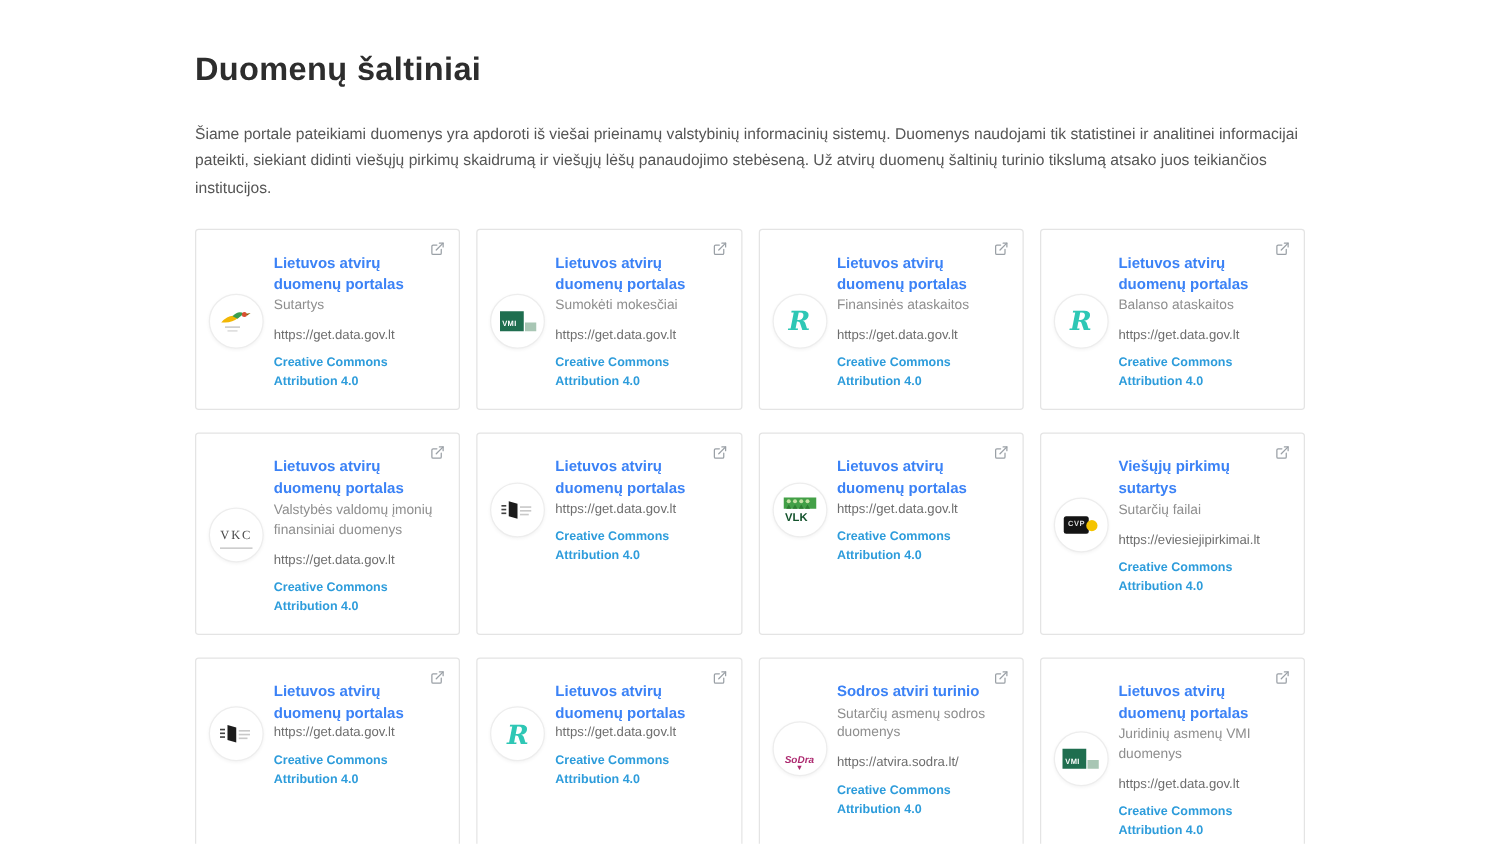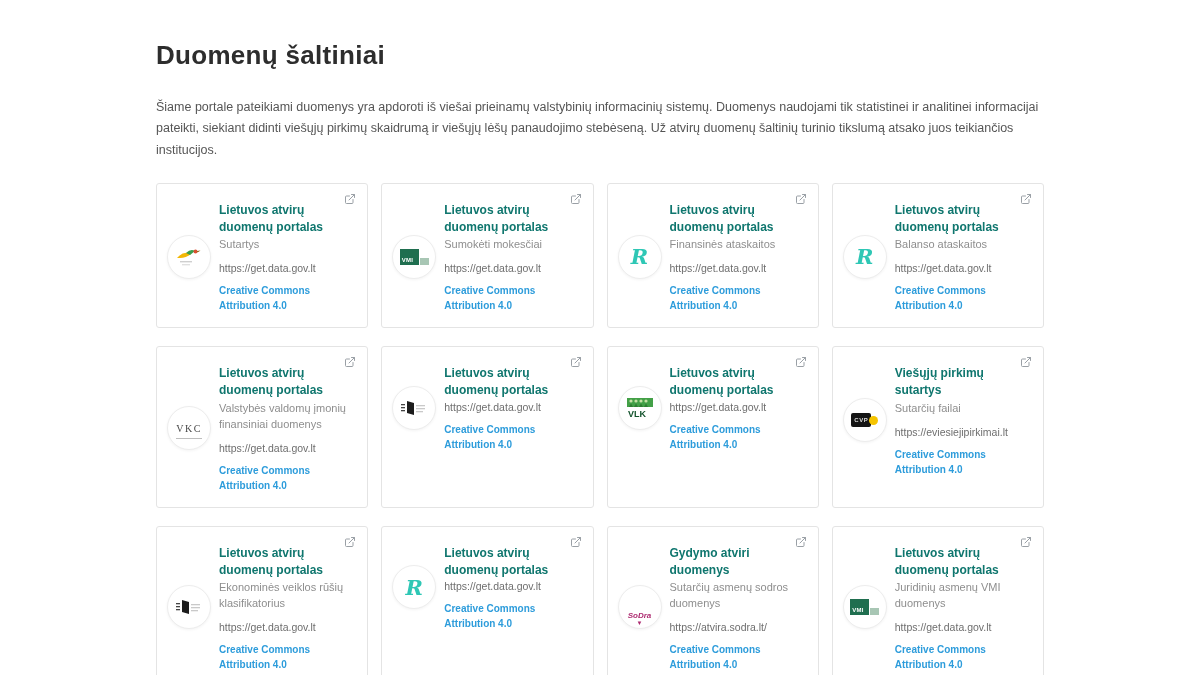--- a/index.html
+++ b/index.html
@@ -24,21 +24,21 @@
     padding:16px 12px 14px 10px;box-sizing:border-box;
   }
   .ext{position:absolute;top:9px;right:11px;line-height:0;cursor:pointer;}
   .card-row{display:flex;align-items:center;gap:8px;}
   .logo-circle{
     width:42px;height:42px;flex:0 0 42px;border-radius:50%;
     border:1px solid #ededed;background:#fff;box-shadow:0 1px 3px rgba(0,0,0,.05);
     display:flex;align-items:center;justify-content:center;overflow:hidden;
   }
   .info{flex:1;min-width:0;padding-top:2px;}
-  .c-title{font-size:12px;font-weight:700;color:#0f766e;line-height:1.4;margin-bottom:2px;}
+  .c-title{font-size:12px;font-weight:700;color:#3b82f6;line-height:1.4;margin-bottom:2px;}
   .c-sub{font-size:11px;color:#8e8e8e;line-height:1.45;margin-bottom:9px;}
   .c-url{font-size:10.5px;color:#6e6e6e;margin-bottom:9px;white-space:nowrap;}
   .c-license{
     display:inline-block;font-size:10px;font-weight:700;color:#2d9cdb;
     line-height:1.5;cursor:pointer;
   }
   
   .vmi-wrap{display:flex;align-items:flex-end;}
   .vmi-box{background:#1f6e4f;color:#fff;font-size:6px;font-weight:bold;width:19px;height:16px;
     display:flex;align-items:flex-end;padding:2px;box-sizing:border-box;letter-spacing:.3px;}
@@ -210,21 +210,21 @@
             <svg width="26" height="16" viewBox="0 0 26 16">
               <rect x="0" y="4" width="4" height="1.3" fill="#444"></rect>
               <rect x="0" y="7" width="4" height="1.3" fill="#444"></rect>
               <rect x="0" y="10" width="4" height="1.3" fill="#444"></rect>
               <path d="M6 1 L13 3 L13 15 L6 13 Z" fill="#1c1c1c"></path>
               <rect x="15" y="5" width="9" height="1.3" fill="#c9c9c9"></rect>
               <rect x="15" y="8" width="9" height="1.3" fill="#c9c9c9"></rect>
               <rect x="15" y="11" width="7" height="1.3" fill="#c9c9c9"></rect>
             </svg>
           </div>
-          <div class="info"><div class="c-title">Lietuvos atvirų duomenų portalas</div><div class="c-sub">Ekonominės veiklos rūšių klasifikatorius</div><div class="c-url">https://get.data.gov.lt</div><a class="c-license">Creative Commons Attribution 4.0</a></div>
+          <div class="info"><div class="c-title">Lietuvos atvirų duomenų portalas</div><div class="c-url">https://get.data.gov.lt</div><a class="c-license">Creative Commons Attribution 4.0</a></div>
         </div>
       </div>
       <div class="card">
         <span class="ext"><svg width="12" height="12" viewBox="0 0 24 24" fill="none" stroke="#9aa0a6" stroke-width="2" stroke-linecap="round" stroke-linejoin="round">
             <path d="M18 13v6a2 2 0 0 1-2 2H5a2 2 0 0 1-2-2V8a2 2 0 0 1 2-2h6"></path>
             <polyline points="15 3 21 3 21 9"></polyline>
             <line x1="10" y1="14" x2="21" y2="3"></line>
           </svg></span>
         <div class="card-row">
           <div class="logo-circle">
@@ -239,21 +239,21 @@
             <polyline points="15 3 21 3 21 9"></polyline>
             <line x1="10" y1="14" x2="21" y2="3"></line>
           </svg></span>
         <div class="card-row">
           <div class="logo-circle">
             <span class="sodra-wrap">
               <span class="sodra-text">SoDra</span>
               <span class="sodra-v">▼</span>
             </span>
           </div>
-          <div class="info"><div class="c-title">Gydymo atviri duomenys</div><div class="c-sub">Sutarčių asmenų sodros duomenys</div><div class="c-url">https://atvira.sodra.lt/</div><a class="c-license">Creative Commons Attribution 4.0</a></div>
+          <div class="info"><div class="c-title">Sodros atviri turinio</div><div class="c-sub">Sutarčių asmenų sodros duomenys</div><div class="c-url">https://atvira.sodra.lt/</div><a class="c-license">Creative Commons Attribution 4.0</a></div>
         </div>
       </div>
       <div class="card">
         <span class="ext"><svg width="12" height="12" viewBox="0 0 24 24" fill="none" stroke="#9aa0a6" stroke-width="2" stroke-linecap="round" stroke-linejoin="round">
             <path d="M18 13v6a2 2 0 0 1-2 2H5a2 2 0 0 1-2-2V8a2 2 0 0 1 2-2h6"></path>
             <polyline points="15 3 21 3 21 9"></polyline>
             <line x1="10" y1="14" x2="21" y2="3"></line>
           </svg></span>
         <div class="card-row">
           <div class="logo-circle">

